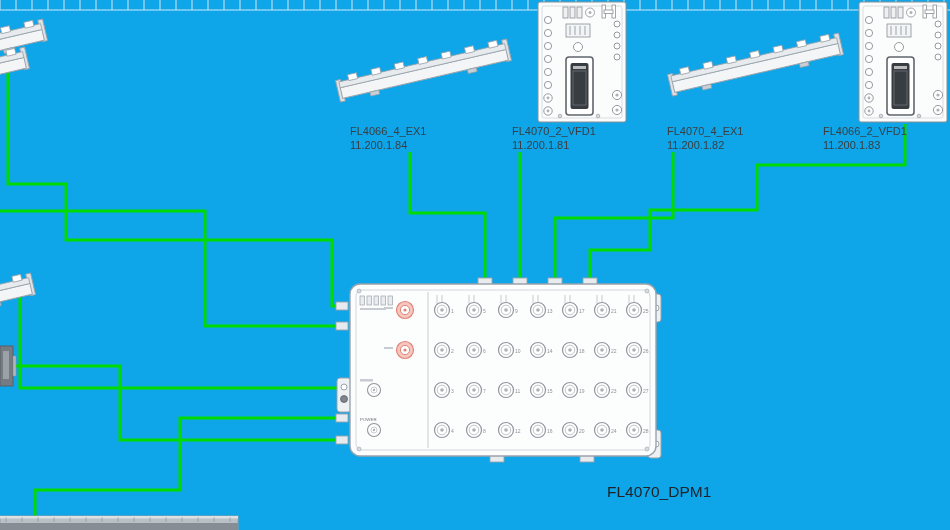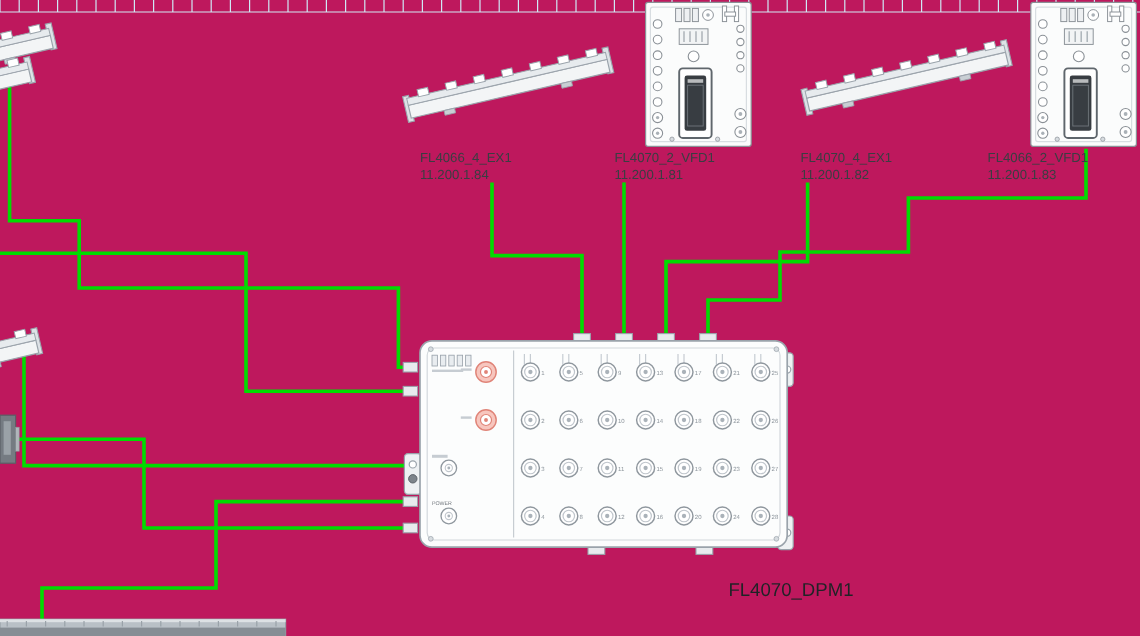--- a/index.html
+++ b/index.html
@@ -1,16 +1,16 @@
 <!DOCTYPE html>
 <html><head>
 <meta charset="utf-8">
 <style>
   html,body{margin:0;padding:0;background:#eaeaea;}
-  .canvas{position:relative;width:950px;height:530px;background:#be185d;overflow:hidden;}
+  .canvas{position:relative;width:950px;height:530px;background:#0ea5e9;overflow:hidden;}
   svg{display:block;}
   text{font-family:"Liberation Sans",sans-serif;}
   .dev-label{font-size:11px;fill:#3a3e42;}
   .main-label{font-size:15.5px;fill:#1f2326;}
   .port-num{font-size:5px;fill:#8d959c;}
   .tiny-label{font-size:4.4px;fill:#6d737a;}
   .microrect{fill:#e9edf0;stroke:#9aa3ab;stroke-width:0.7;}
   .microline{fill:#c6ccd2;}
 </style>
 </head>

